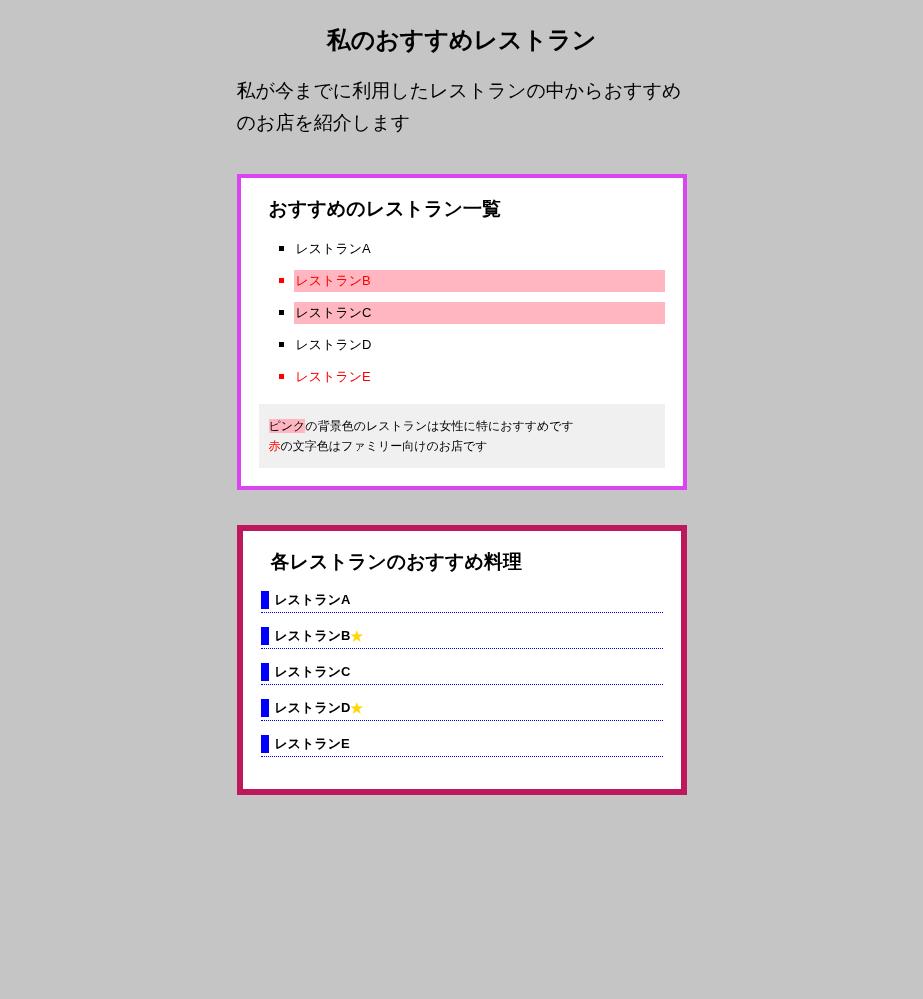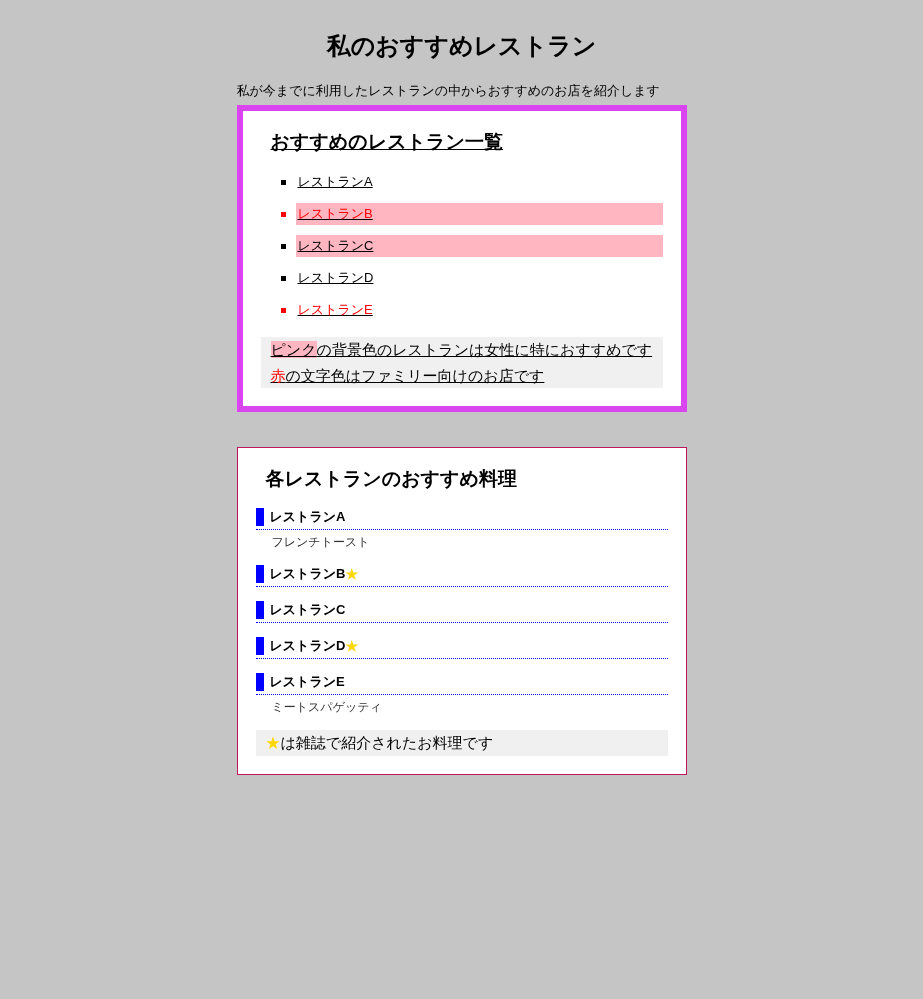--- a/index.html
+++ b/index.html
@@ -12,35 +12,35 @@
     justify-content: center;
   }
   .page {
     width: 470px;
     padding: 20px 10px 40px 10px;
   }
   .page-title {
     font-size: 24px;
     font-weight: bold;
     text-align: center;
-    margin: 10px 0 18px 0;
+    margin: 4px 0 18px 0;
     font-family: "HGSMinchoE", "Yu Mincho", serif;
   }
   .page-intro {
-    font-size: 13px;
-    margin-bottom: 3px;
+    font-size: 19px;
+    margin-bottom: 34px;
     line-height: 1.7;
   }
   .box {
     background: #ffffff;
     padding: 18px 18px 18px 18px;
     margin-bottom: 35px;
   }
-  .box-red { border: 6px solid #d946ef; text-decoration: underline; }
-  .box-blue { border: 1px solid #be185d; }
+  .box-red { border: 4px solid #d946ef; }
+  .box-blue { border: 6px solid #be185d; }
   .box-heading {
     font-size: 19px;
     font-weight: bold;
     margin: 0 0 16px 10px;
     font-family: "HGSMinchoE", "Yu Mincho", serif;
   }
   ul.rest-list {
     list-style: none;
     padding: 0;
     margin: 0 0 16px 20px;
@@ -59,22 +59,22 @@
   }
   ul.rest-list li.red-text .bullet { background: #ff0000; }
   ul.rest-list li.red-text .label  { color: #ff0000; }
   ul.rest-list li .label {
     padding: 2px 2px;
     flex: 1;
   }
   ul.rest-list li.pink-bg .label { background: #ffb6c1; }
   .note {
     background: #f0f0f0;
-    font-size: 15px;
-    padding: 0 10px;
+    font-size: 12px;
+    padding: 12px 10px;
     margin-top: 8px;
     line-height: 1.7;
   }
   .note .pink-word { background: #ffb6c1; }
   .note .red-word  { color: #ff0000; }
   .note .star      { color: #ffd700; }
   .dish-list { }
   .dish-item { margin-bottom: 14px; }
   .dish-name-row {
     display: flex;
@@ -139,21 +139,20 @@
   </div>
 
   <div class="box box-blue">
     <h2 class="box-heading">各レストランのおすすめ料理</h2>
     <div class="dish-list" id="dish-list">
         <div class="dish-item">
           <div class="dish-name-row">
             <span class="dish-bar"></span>
             <span class="dish-name">レストランA</span>
           </div>
-          <div class="dish-dish">フレンチトースト</div>
         </div>
         <div class="dish-item">
           <div class="dish-name-row">
             <span class="dish-bar"></span>
             <span class="dish-name">レストランB</span>
             <span class="dish-star">★</span>
           </div>
         </div>
         <div class="dish-item">
           <div class="dish-name-row">
@@ -166,21 +165,17 @@
             <span class="dish-bar"></span>
             <span class="dish-name">レストランD</span>
             <span class="dish-star">★</span>
           </div>
         </div>
         <div class="dish-item">
           <div class="dish-name-row">
             <span class="dish-bar"></span>
             <span class="dish-name">レストランE</span>
           </div>
-          <div class="dish-dish">ミートスパゲッティ</div>
         </div>
       </div>
-    <div class="note">
-      <span class="star">★</span><span>は雑誌で紹介されたお料理です</span>
-    </div>
   </div>
 
 </div>
 
 </body></html>

